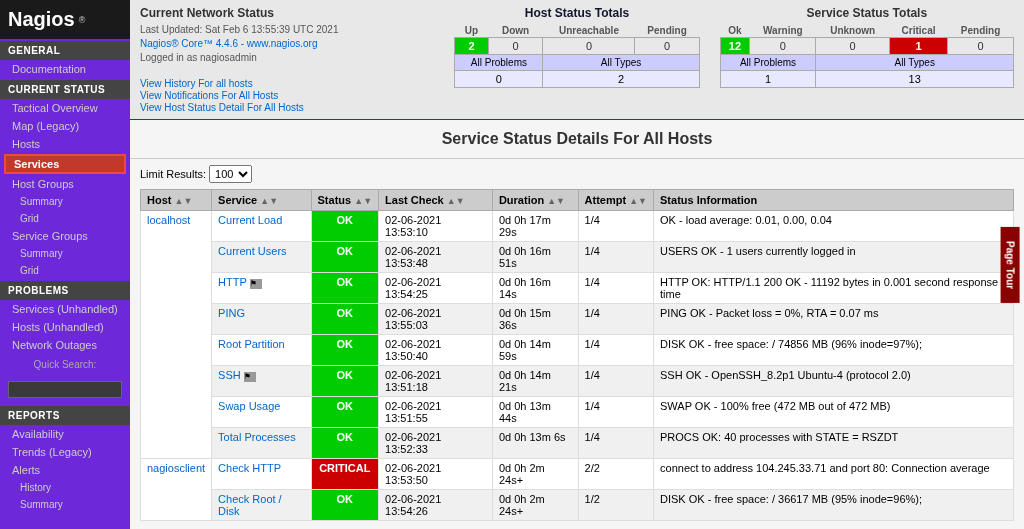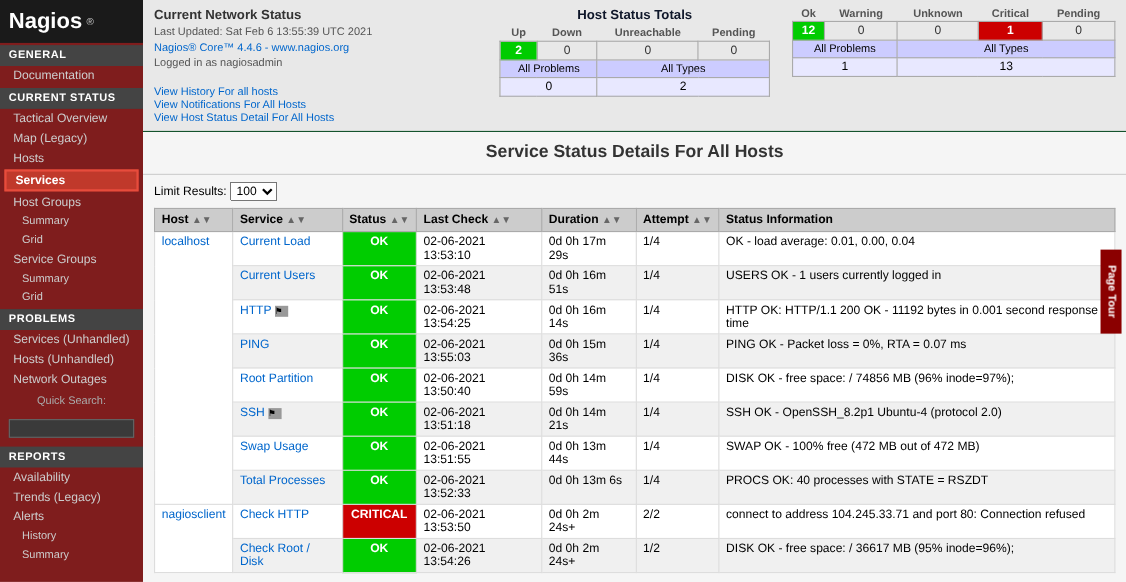--- a/index.html
+++ b/index.html
@@ -2,21 +2,21 @@
 <html><head>
   <meta charset="utf-8">
   <style>
     * { margin: 0; padding: 0; box-sizing: border-box; }
     body { font-family: Arial, sans-serif; font-size: 11px; background: #f0f0f0; display: flex; height: 529px; overflow: hidden; }
 
     
     #sidebar {
       width: 130px;
       min-width: 130px;
-      background: #7f1d1d;
+      background: #6d28d9;
       color: #ccc;
       height: 529px;
       overflow-y: auto;
       flex-shrink: 0;
     }
     #sidebar .logo {
       background: #1a1a1a;
       padding: 8px;
       display: flex;
       align-items: center;
@@ -236,20 +236,21 @@
         </tr>
         <tr>
           <td colspan="2" class="all-problems-val" style="background:#e8e8ff;text-align:center;">0</td>
           <td colspan="2" style="background:#e8e8ff;text-align:center;">2</td>
         </tr>
       </tbody>
         </table>
     </div>
 
     <div class="service-status-totals">
+      <h3>Service Status Totals</h3>
       <table class="totals-table">
         <tbody>
             <tr>
           <th>Ok</th>
           <th>Warning</th>
           <th>Unknown</th>
           <th>Critical</th>
           <th>Pending</th>
         </tr>
         <tr>
@@ -362,21 +363,21 @@
           <td>1/4</td>
           <td>PROCS OK: 40 processes with STATE = RSZDT</td>
         </tr>
         <tr>
           <td rowspan="5" style="vertical-align: top;"><a href="#" class="host-link">nagiosclient</a></td>
           <td><a href="#" class="service-link">Check HTTP</a></td>
           <td class="status-critical">CRITICAL</td>
           <td>02-06-2021 13:53:50</td>
           <td>0d 0h 2m 24s+</td>
           <td>2/2</td>
-          <td>connect to address 104.245.33.71 and port 80: Connection refused</td>
+          <td>connect to address 104.245.33.71 and port 80: Connection average</td>
         </tr>
         <tr>
           <td><a href="#" class="service-link">Check Root / Disk</a></td>
           <td class="status-ok">OK</td>
           <td>02-06-2021 13:54:26</td>
           <td>0d 0h 2m 24s+</td>
           <td>1/2</td>
           <td>DISK OK - free space: / 36617 MB (95% inode=96%);</td>
         </tr>
       </tbody>

